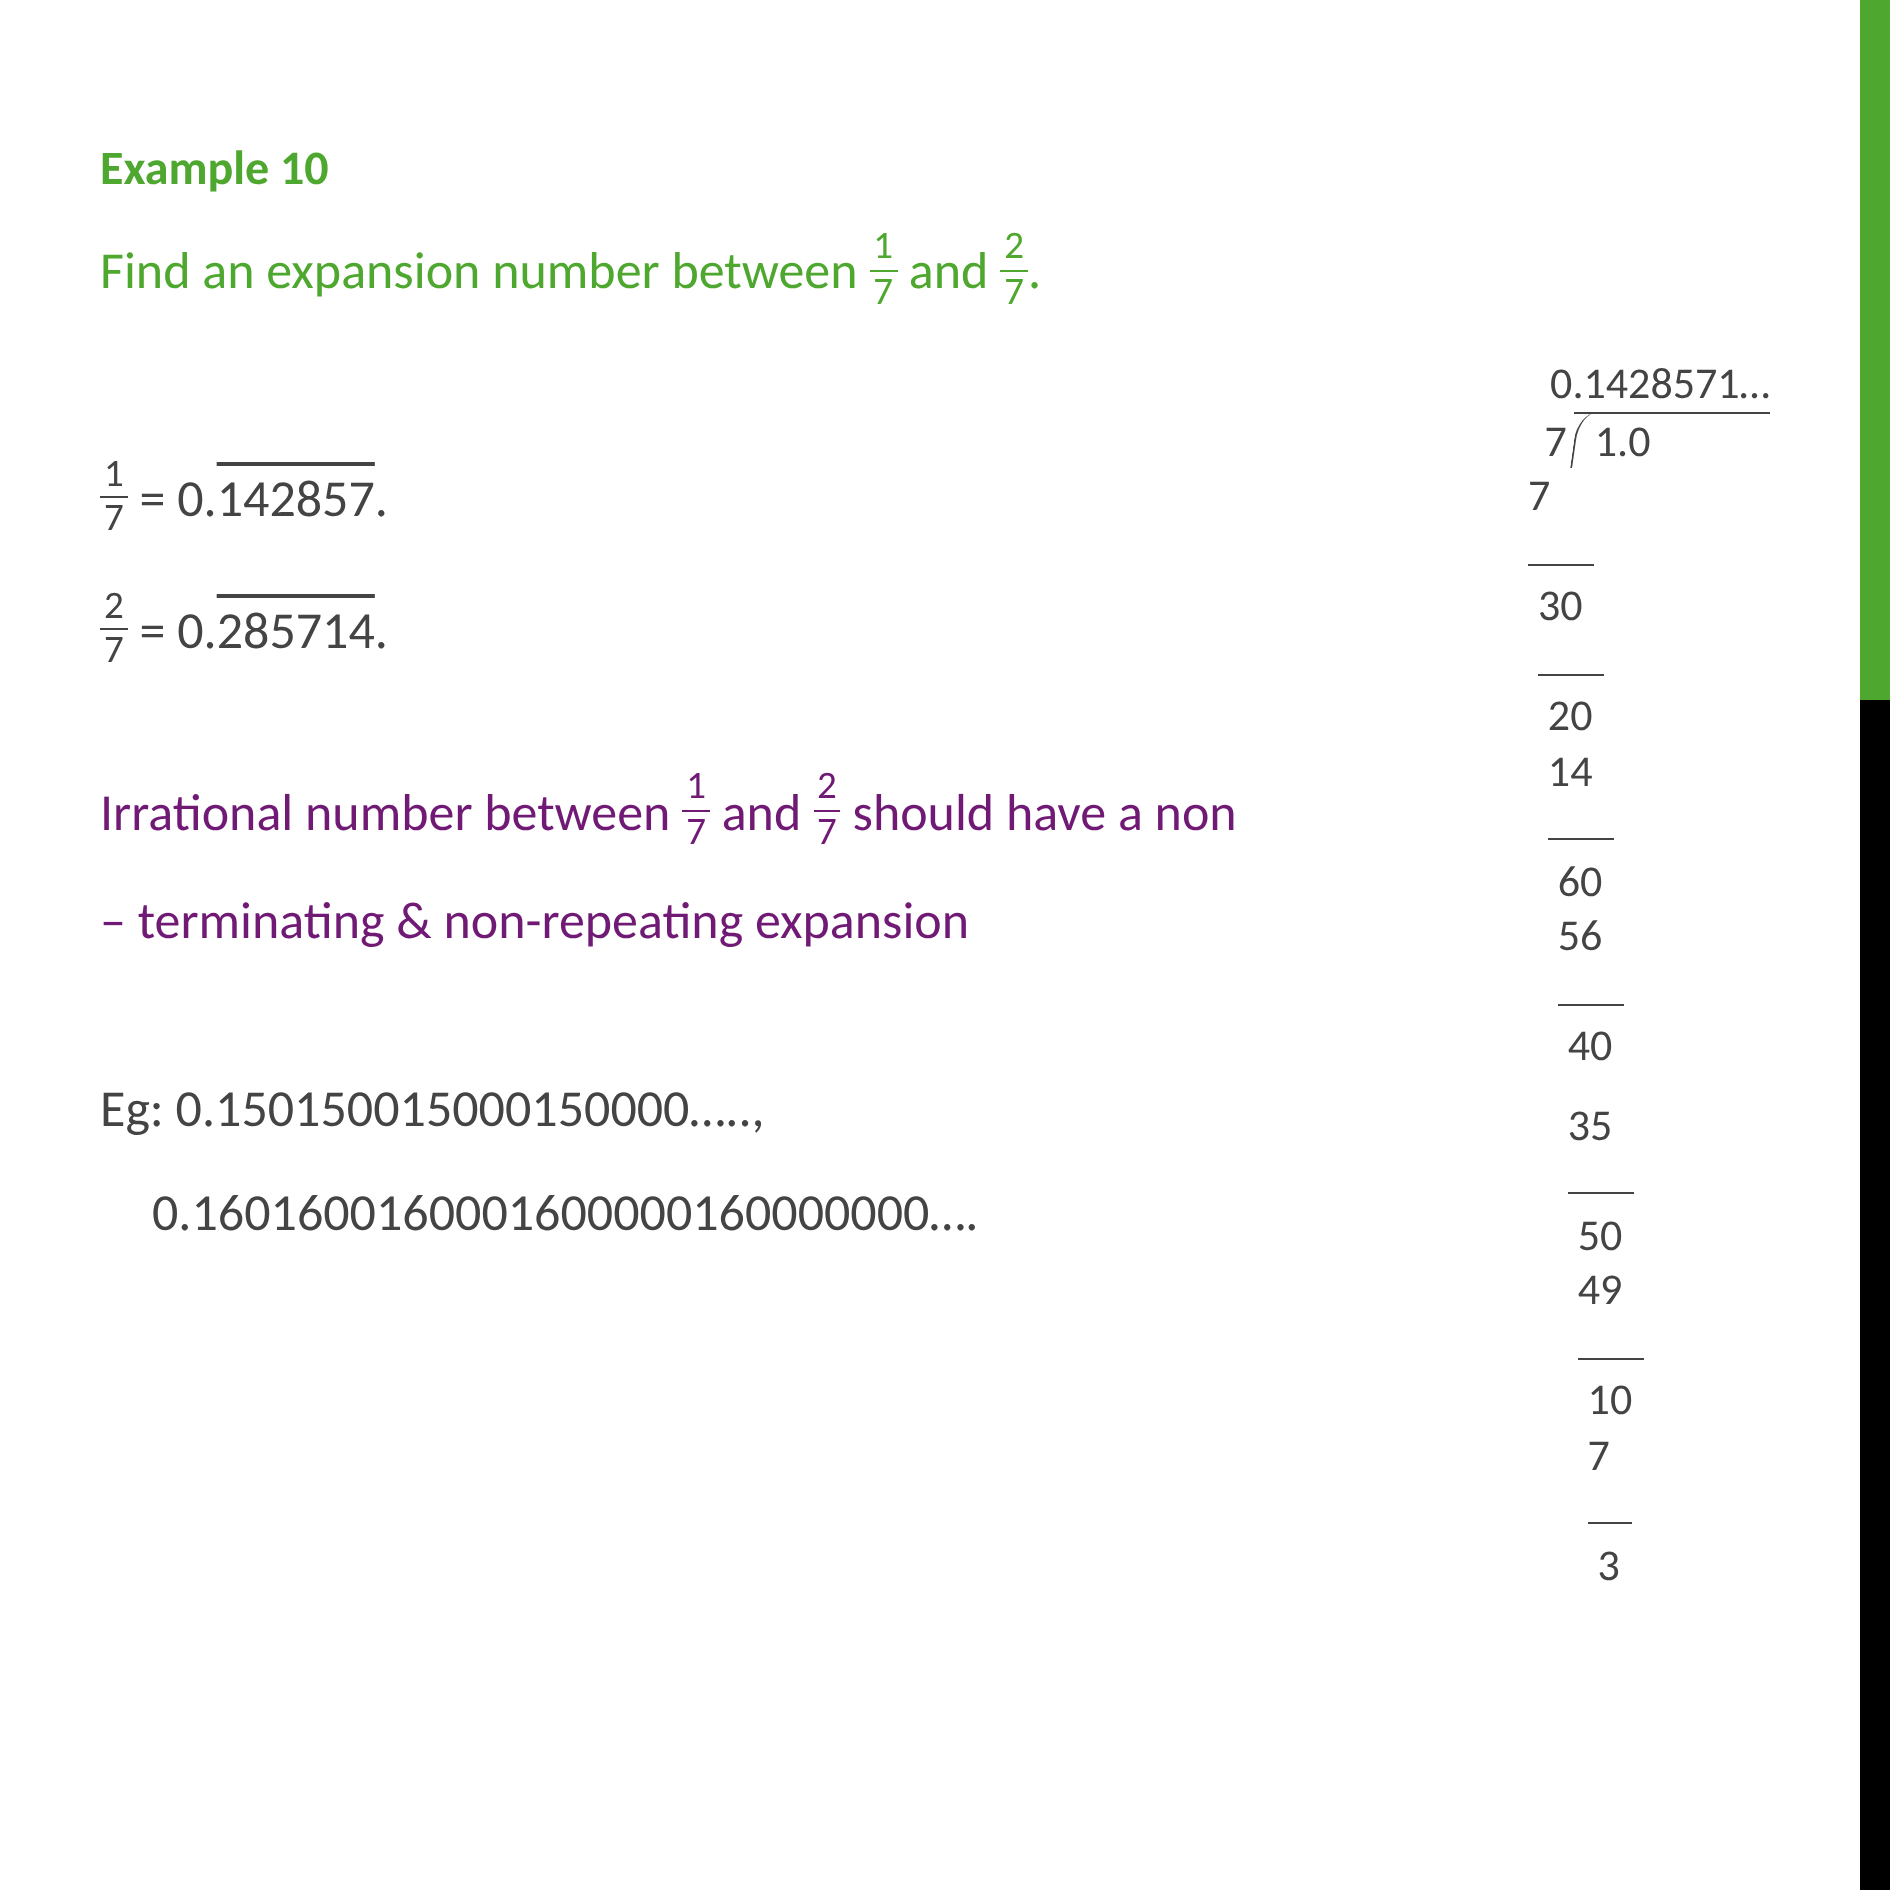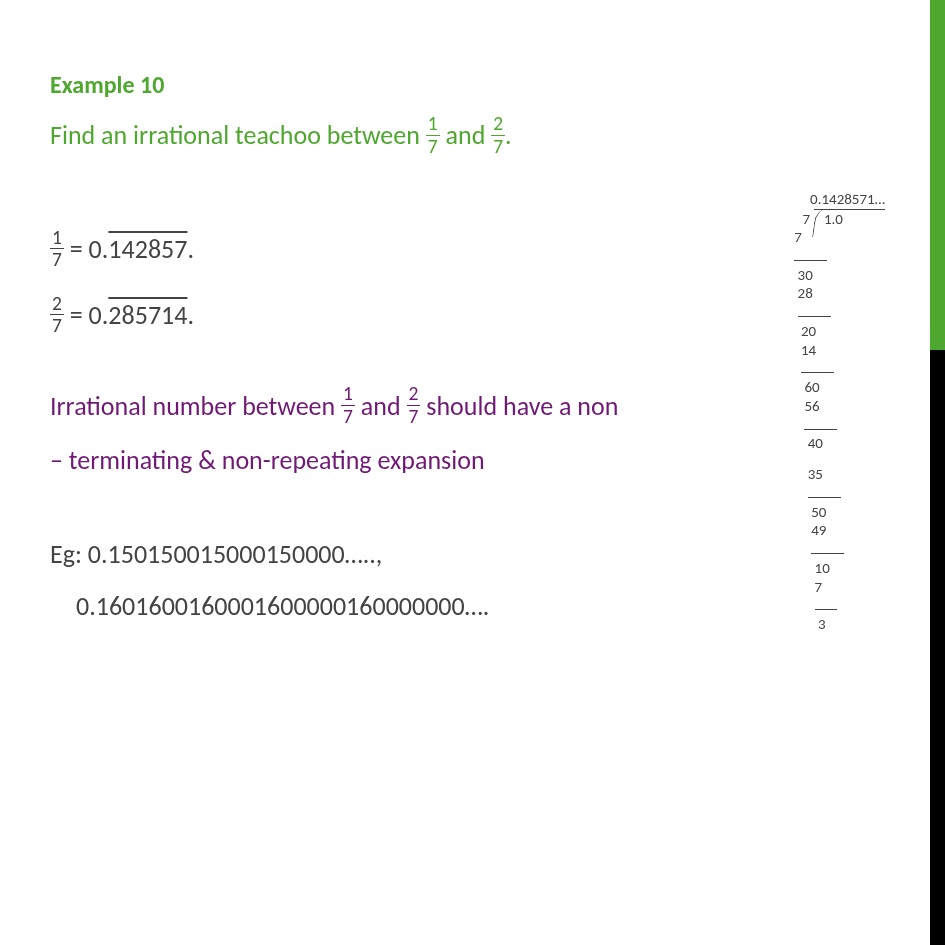--- a/index.html
+++ b/index.html
@@ -92,23 +92,23 @@
     margin-top: 40px;
     font-size: 26px;
     color: #444;
     line-height: 2.0;
   }
   .eg .indent {
     margin-left: 26px;
   }
   .longdiv {
     position: absolute;
-    top: 190px;
+    top: 178px;
     right: 60px;
-    font-size: 15px;
+    font-size: 22px;
     color: #444;
     text-align: right;
     font-family: Calibri, Arial, sans-serif;
   }
   .ld-quot {
     padding-left: 20px;
     padding-bottom: 1px;
   }
   .ld-bar {
     border-top: 1.5px solid #444;
@@ -157,21 +157,21 @@
   <div class="side-black"></div>
 </div>
 
 <div class="logo">teachoo.com</div>
 
 <div class="content">
 
   <div class="title">Example 10</div>
 
   <div class="question">
-    <span>Find an irrational teachoo between </span><span class="frac"><span class="num">1</span><span class="den">7</span></span><span> and </span><span class="frac"><span class="num">2</span><span class="den">7</span></span><span>.</span>
+    <span>Find an expansion number between </span><span class="frac"><span class="num">1</span><span class="den">7</span></span><span> and </span><span class="frac"><span class="num">2</span><span class="den">7</span></span><span>.</span>
   </div>
 
   <div style="height:30px"></div>
 
   <div class="eqline">
     <span class="frac"><span class="num">1</span><span class="den">7</span></span><span> = 0.</span><span class="overbar">142857</span><span>.</span>
   </div>
 
   <div class="eqline">
     <span class="frac"><span class="num">2</span><span class="den">7</span></span><span> = 0.</span><span class="overbar">285714</span><span>.</span>
@@ -190,21 +190,20 @@
 
 <div class="longdiv">
   <div class="ld-quot" style="text-align:left;padding-left:26px;">0.1428571…</div>
   <div class="divisor">
     <span class="dvs">7</span><span class="dvd-wrap"><span>1.0</span><span style="visibility:hidden">00000</span></span>
   </div>
   <div class="ld-step" id="ld-steps">
       <div style="white-space: pre; font-family: Calibri, Arial, sans-serif;">   7</div>
       <div style="white-space: pre;"><span>   </span><span class="ld-bar" style="width: 33px;"></span></div>
       <div style="white-space: pre; font-family: Calibri, Arial, sans-serif;">    30</div>
-      <div style="white-space: pre; font-family: Calibri, Arial, sans-serif;">    28</div>
       <div style="white-space: pre;"><span>    </span><span class="ld-bar" style="width: 33px;"></span></div>
       <div style="white-space: pre; font-family: Calibri, Arial, sans-serif;">     20</div>
       <div style="white-space: pre; font-family: Calibri, Arial, sans-serif;">     14</div>
       <div style="white-space: pre;"><span>     </span><span class="ld-bar" style="width: 33px;"></span></div>
       <div style="white-space: pre; font-family: Calibri, Arial, sans-serif;">      60</div>
       <div style="white-space: pre; font-family: Calibri, Arial, sans-serif;">      56</div>
       <div style="white-space: pre;"><span>      </span><span class="ld-bar" style="width: 33px;"></span></div>
       <div style="white-space: pre; font-family: Calibri, Arial, sans-serif;">       40</div>
       <div style="white-space: pre; font-family: Calibri, Arial, sans-serif; margin-top: 12px;">       35</div>
       <div style="white-space: pre;"><span>       </span><span class="ld-bar" style="width: 33px;"></span></div>

